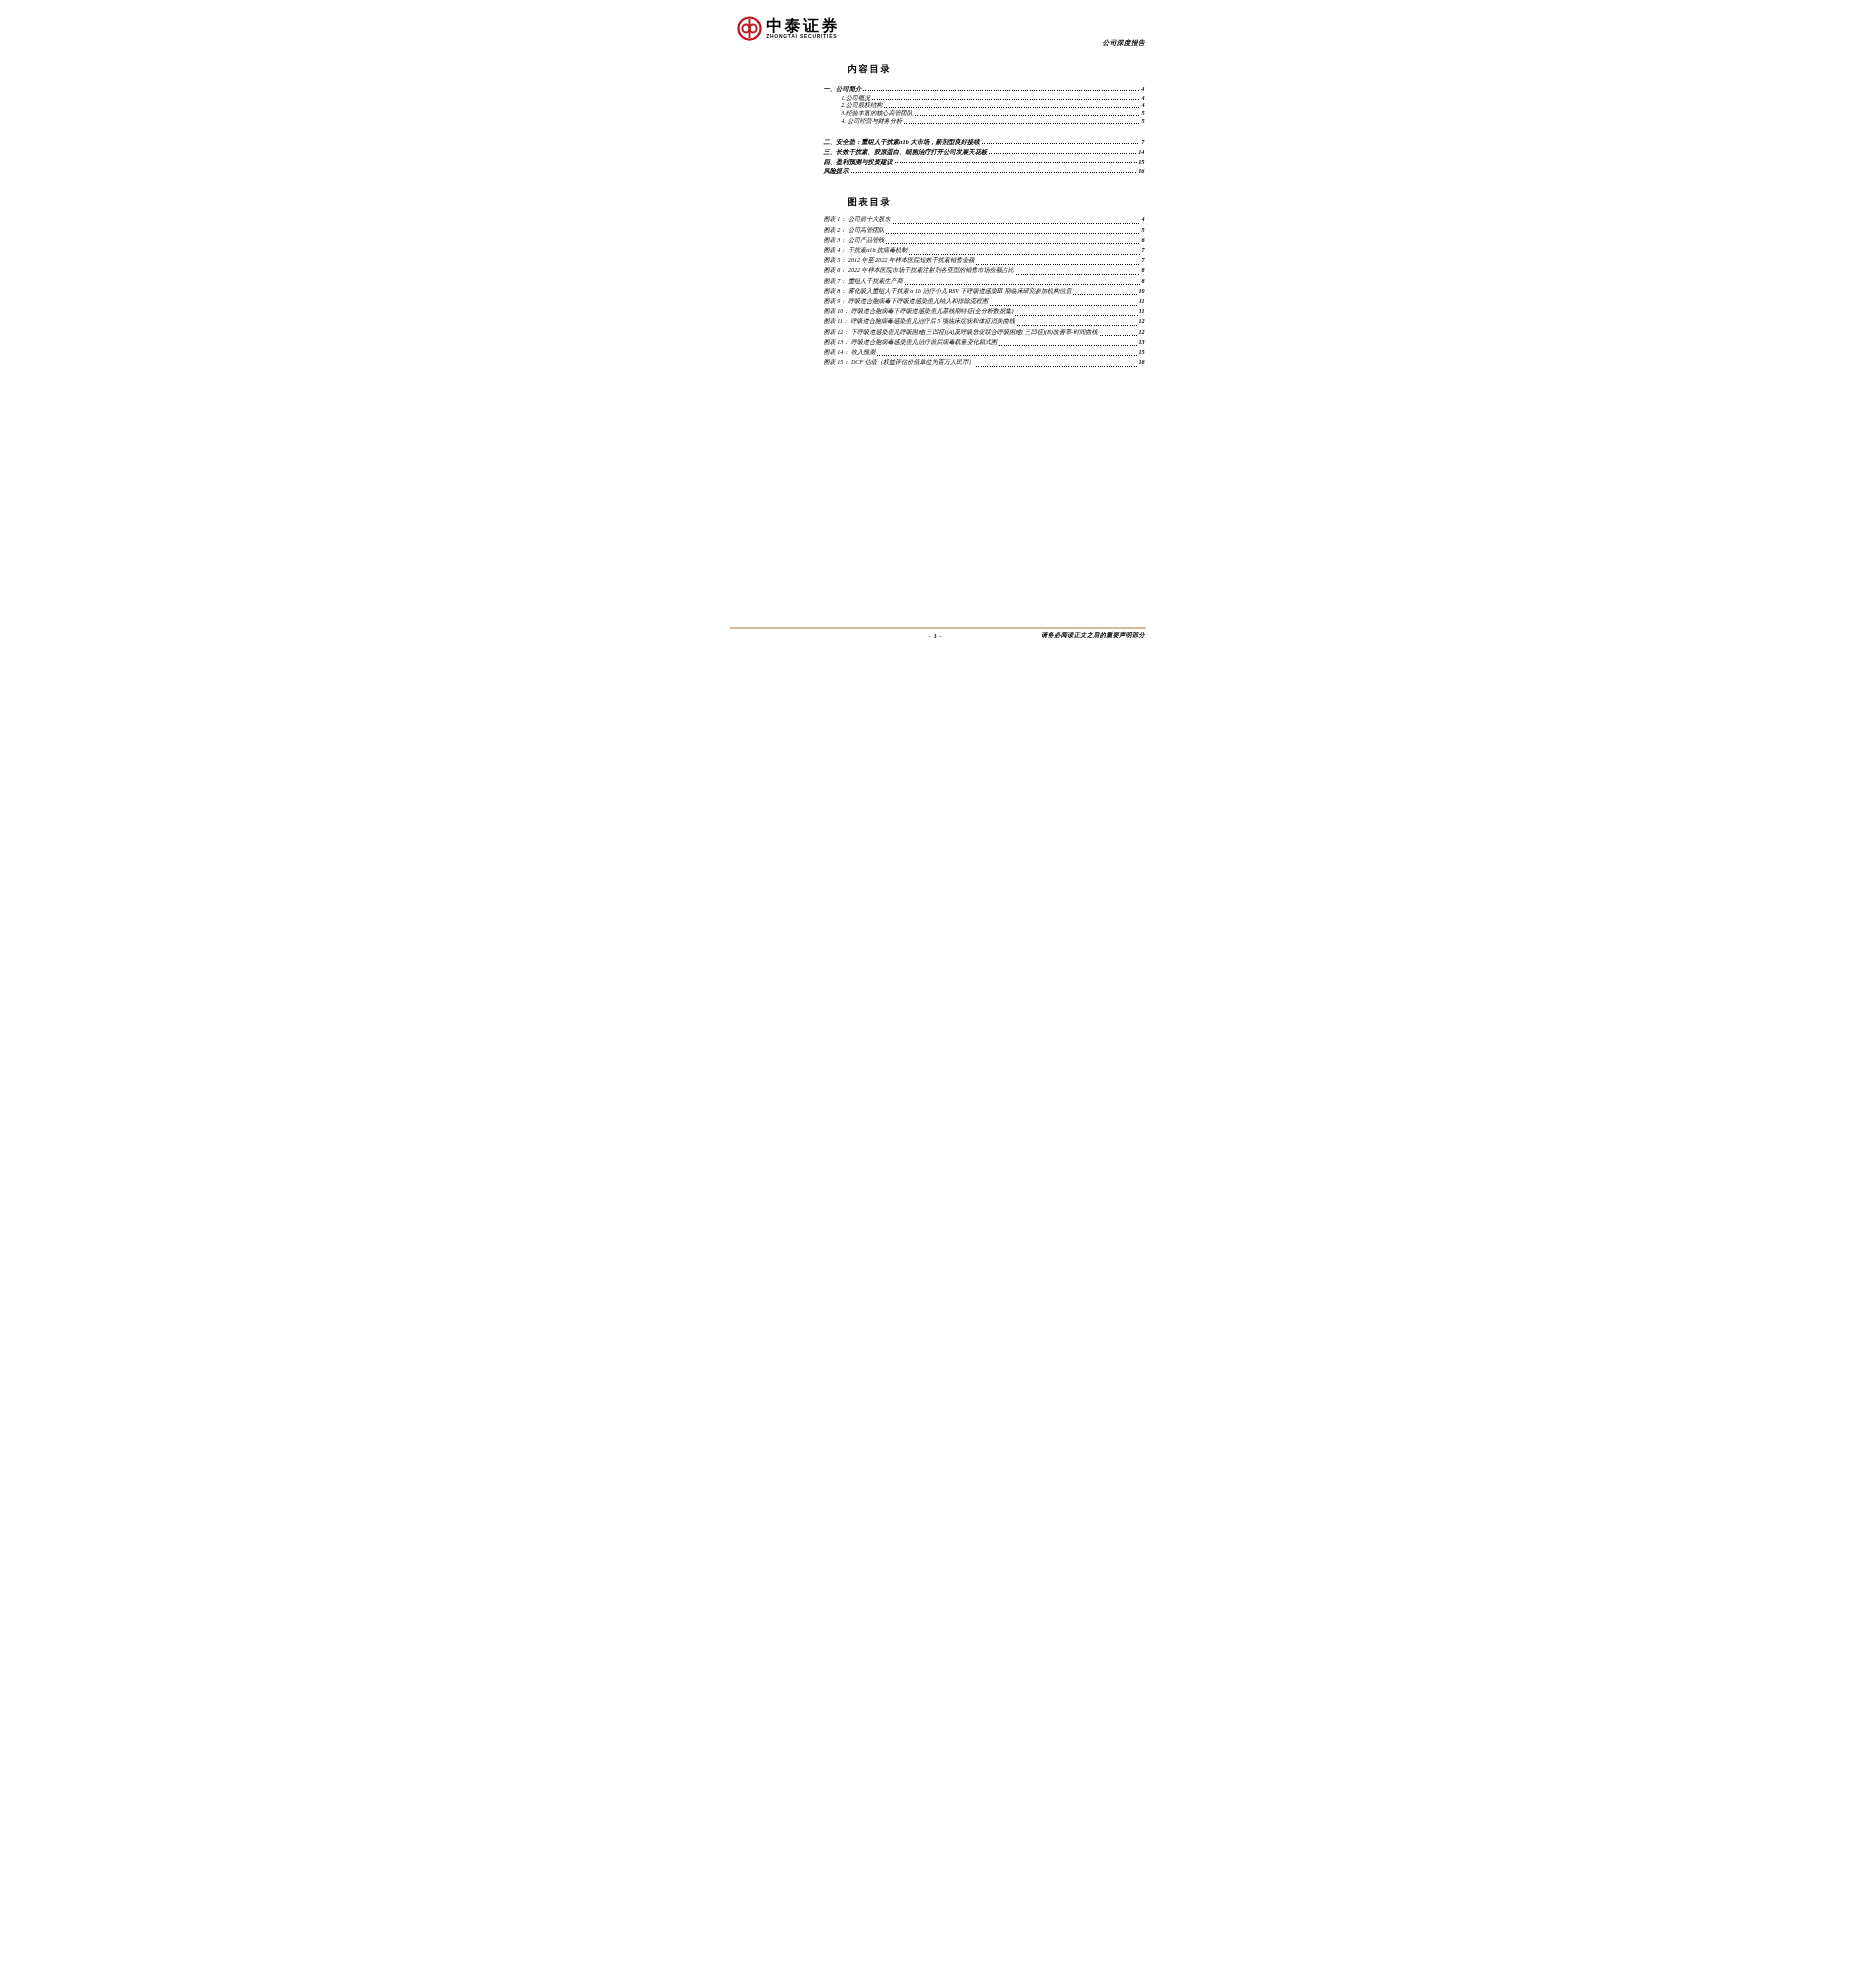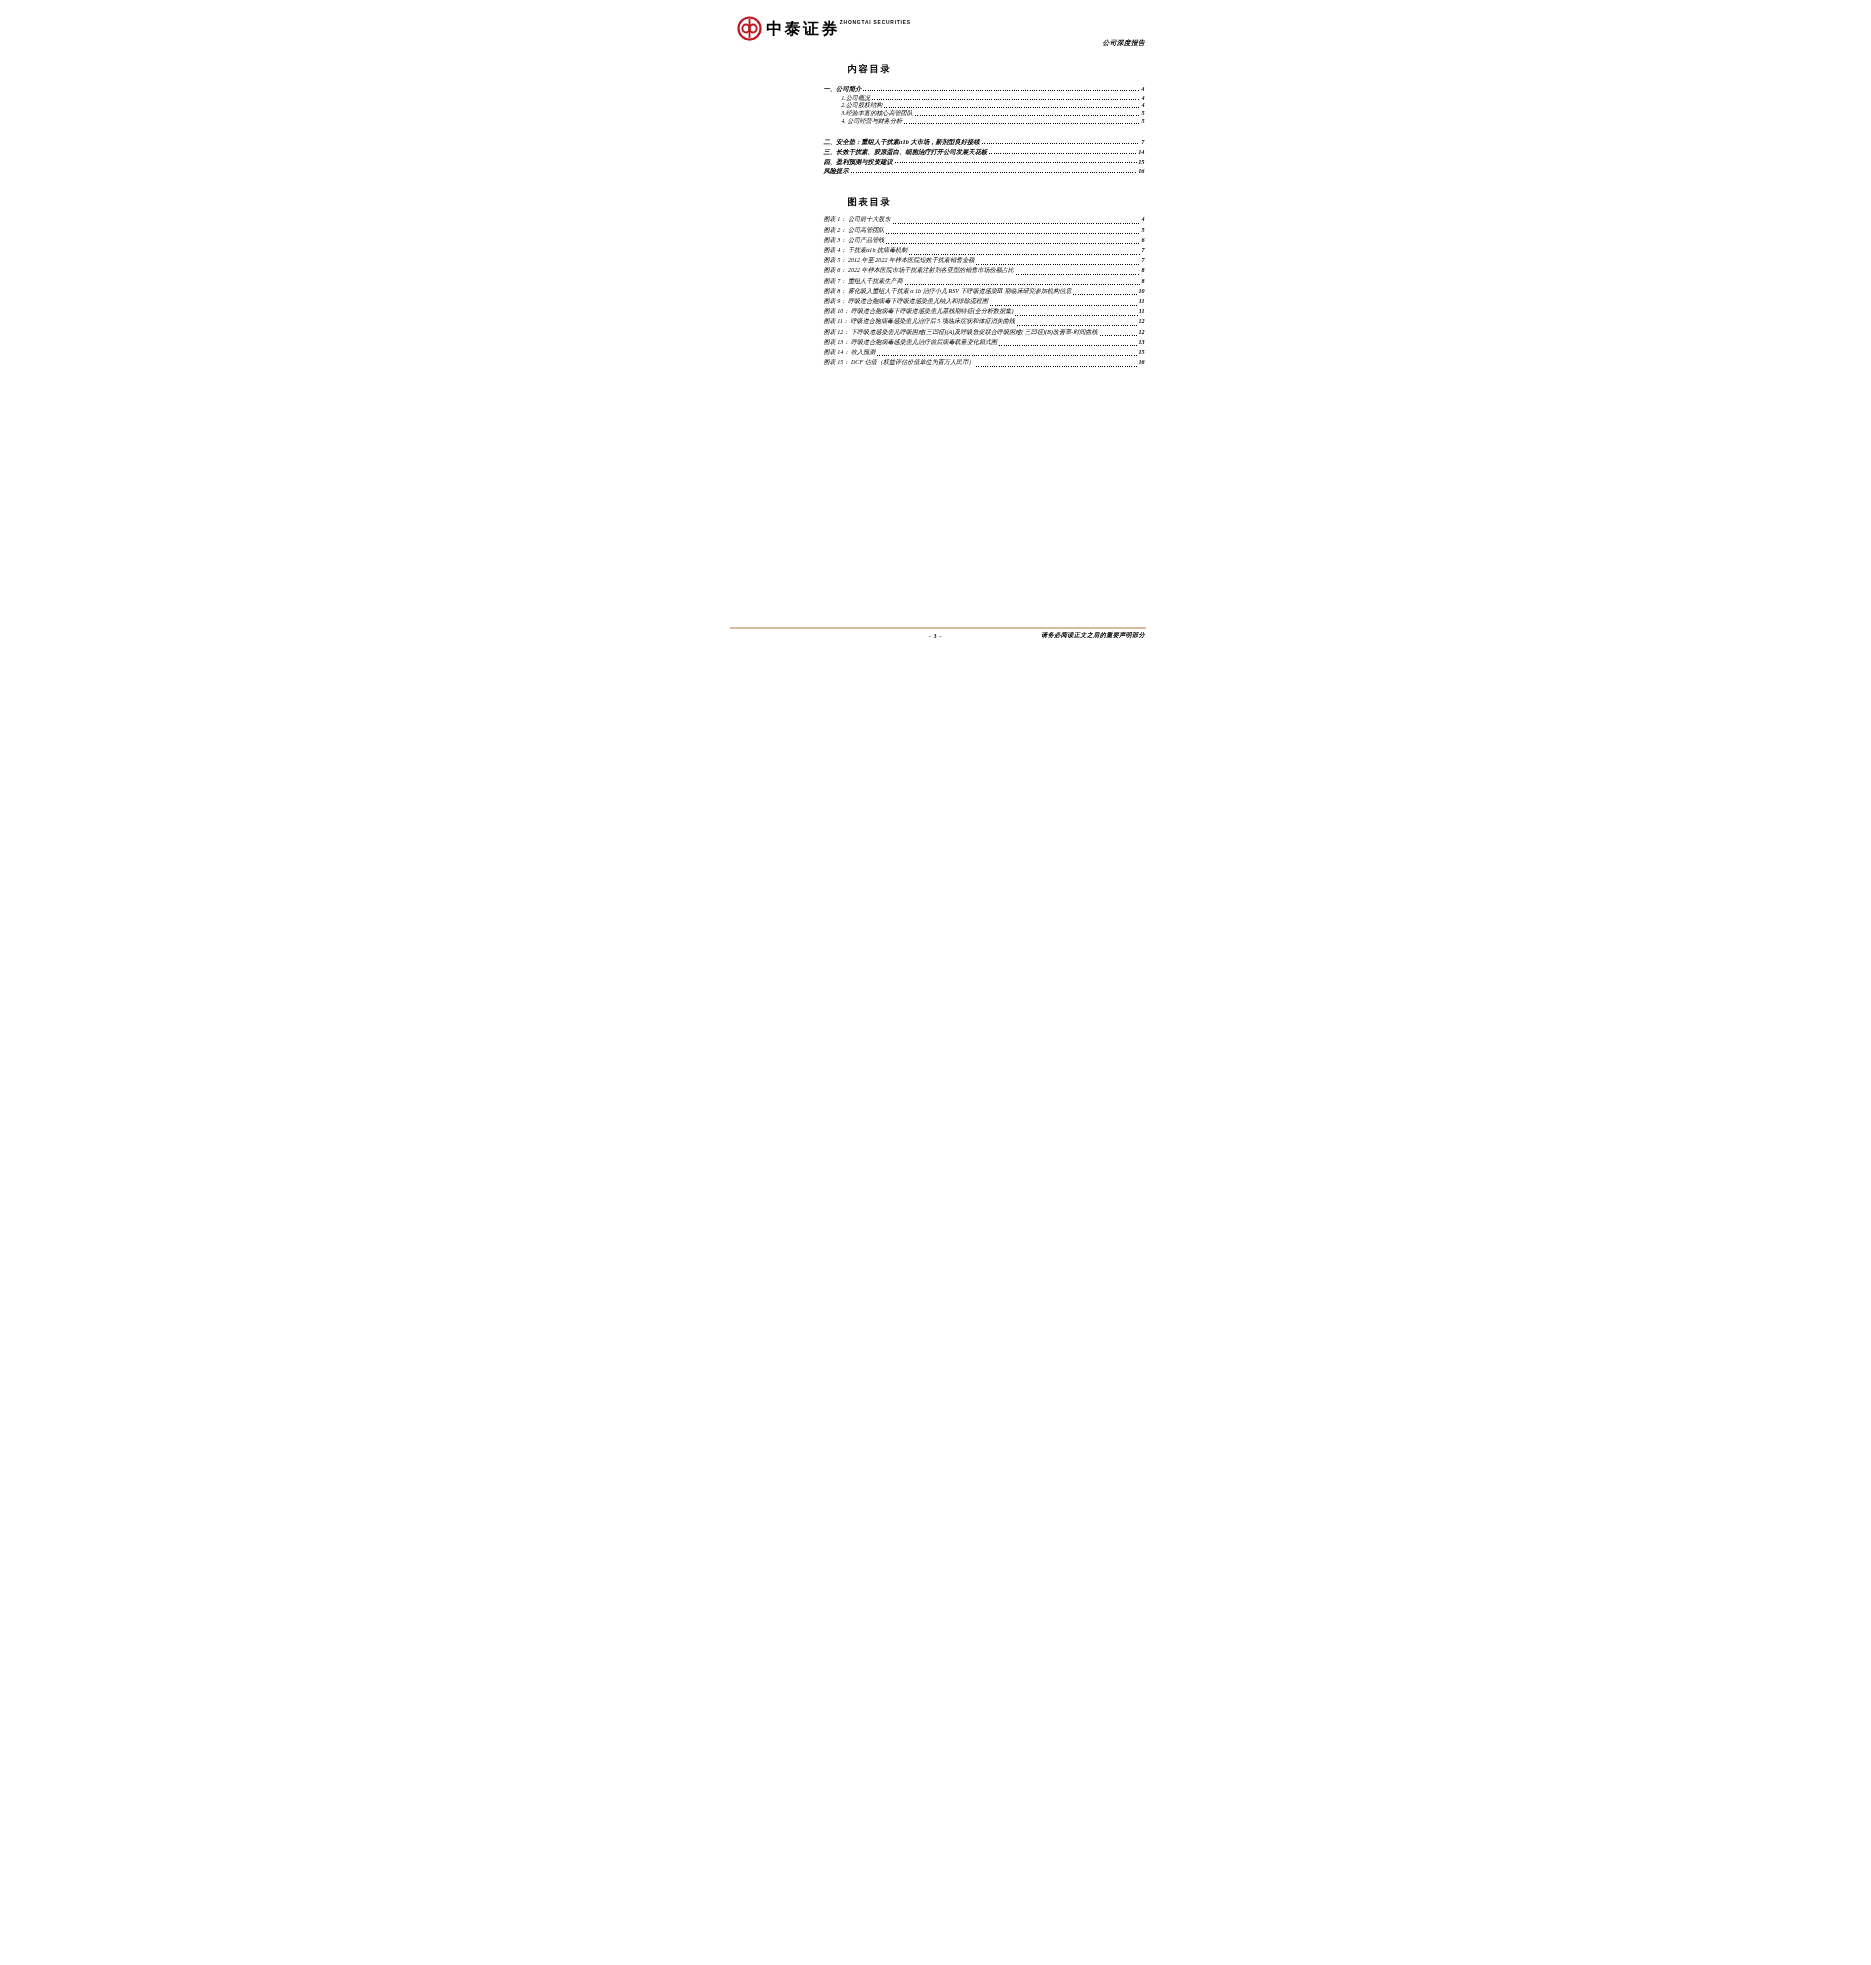--- a/index.html
+++ b/index.html
@@ -8,21 +8,21 @@
   .page {
     position:relative; width:468px; height:662px; margin:0 auto;
     background:#fff; color:var(--ink); overflow:hidden;
     font-family:"Liberation Serif","DejaVu Serif",serif;
   }
 
   
   .hdr { position:absolute; top:15.7px; left:35px; right:24.4px; display:flex; justify-content:space-between; align-items:flex-start; }
   .logo { display:flex; align-items:center; }
   .logo-icon { width:25px; height:25px; display:block; margin-right:4.7px; }
-  .logo-txt { display:flex; }
+  .logo-txt { display:flex; flex-direction:column; }
   .logo-cn {
     font-family:"Liberation Sans","DejaVu Sans",sans-serif;
     font-size:16px; font-weight:bold; line-height:17.3px; letter-spacing:2.4px; white-space:nowrap;
   }
   .logo-en {
     font-family:"Liberation Sans","DejaVu Sans",sans-serif;
     font-size:4.9px; font-weight:bold; letter-spacing:0.8px; line-height:5.9px; white-space:nowrap;
   }
   .report-type { font-size:6.7px; font-weight:bold; font-style:italic; margin-top:23.6px; letter-spacing:0.4px; }
 

